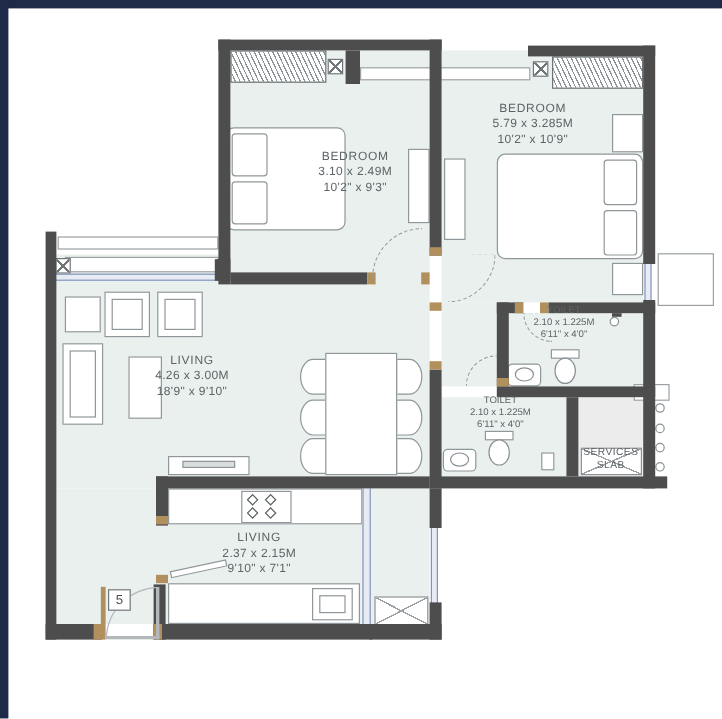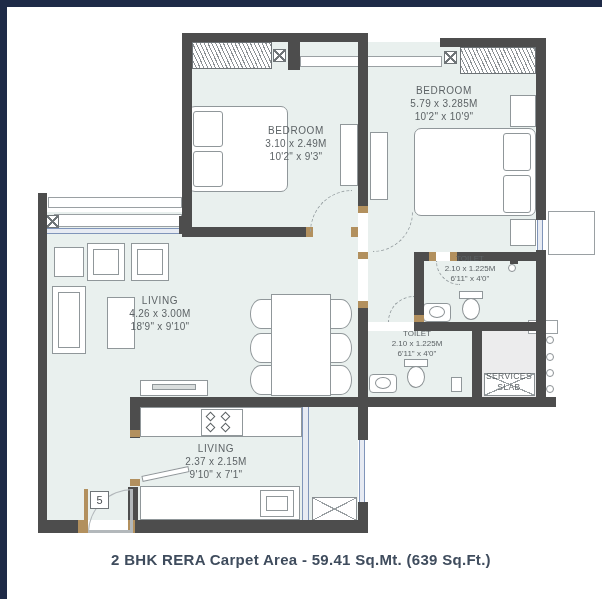--- a/index.html
+++ b/index.html
@@ -206,14 +206,13 @@
     <div>TOILET</div>
     <div>2.10 x 1.225M</div>
     <div>6'11" x 4'0"</div>
   </div>
   <div class="slbl" style="left:509px;top:352px">
     <div>SERVICES</div>
     <div>SLAB</div>
   </div>
   <div class="n5">5</div>
 
-  <div class="cap">2 BHK RERA Carpet Area - 59.41 Sq.Mt. (639 Sq.Ft.)</div>
 </div>
 
 </body></html>

